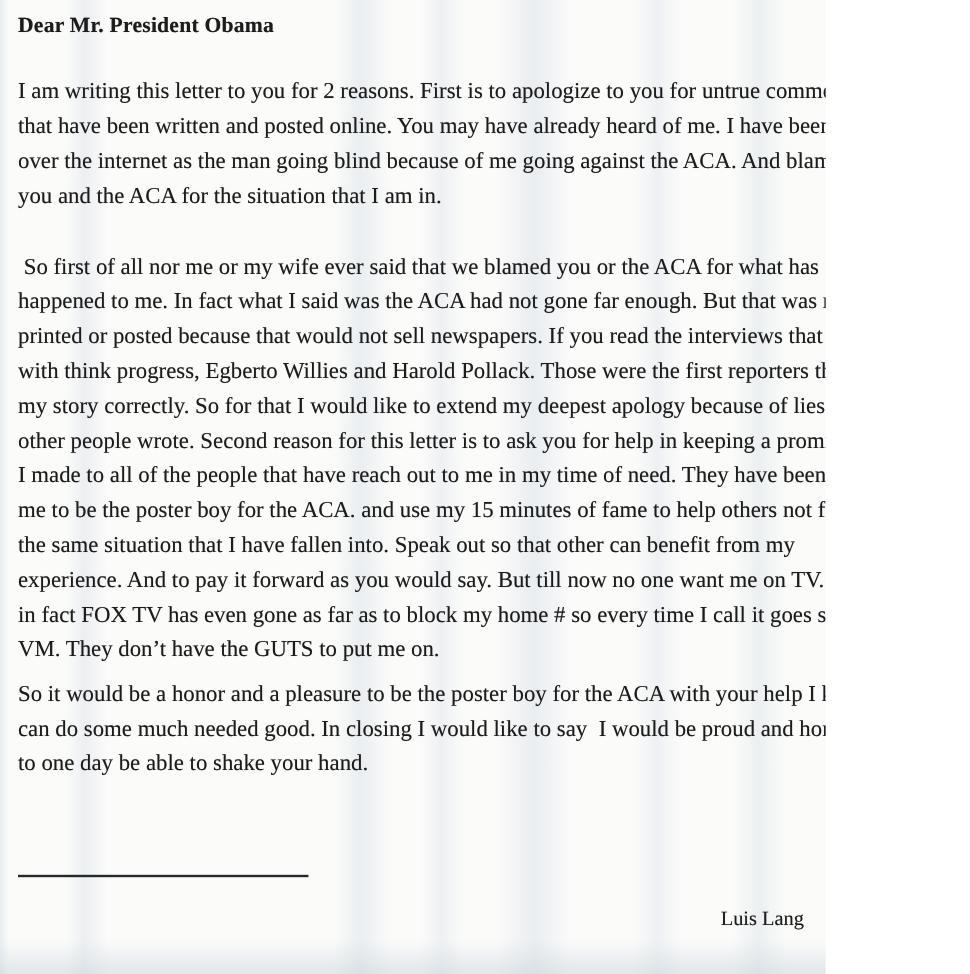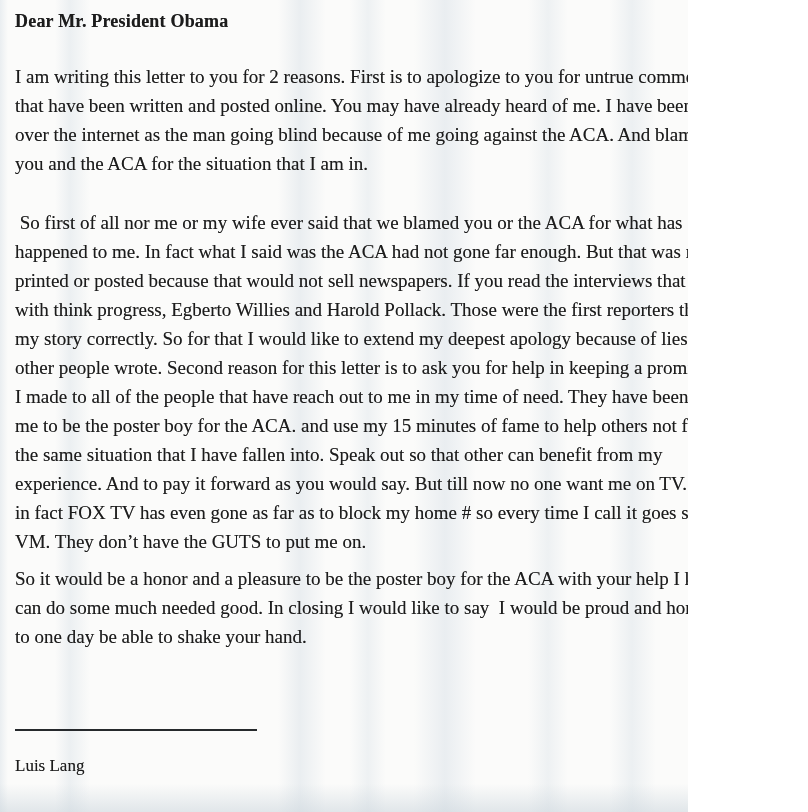--- a/index.html
+++ b/index.html
@@ -56,20 +56,21 @@
     margin-top: 78px;
     width: 242px;
     height: 0;
     border-top: 2px solid #26292c;
   }
   .sig-name {
     margin-top: 20px;
     font-size: 17px;
     line-height: 29px;
     text-shadow: 0 0 0.6px rgba(15,15,15,0.45);
+    text-align: right;
   }
   .sig-tagline {
     font-size: 17px;
     line-height: 29px;
     text-shadow: 0 0 0.6px rgba(15,15,15,0.45);
   }
 </style>
 </head>
 <body>
 

